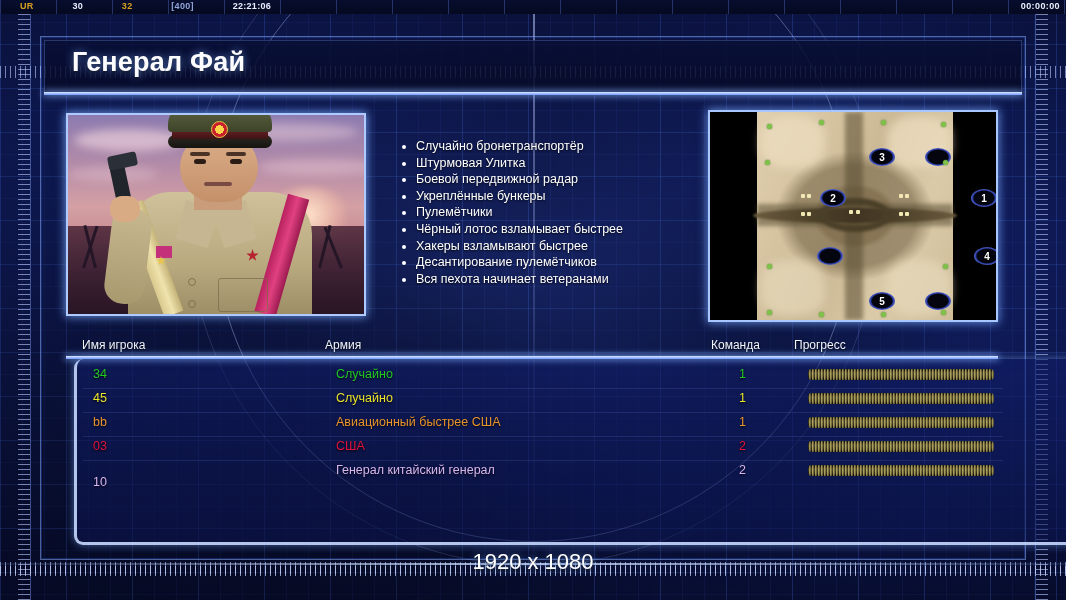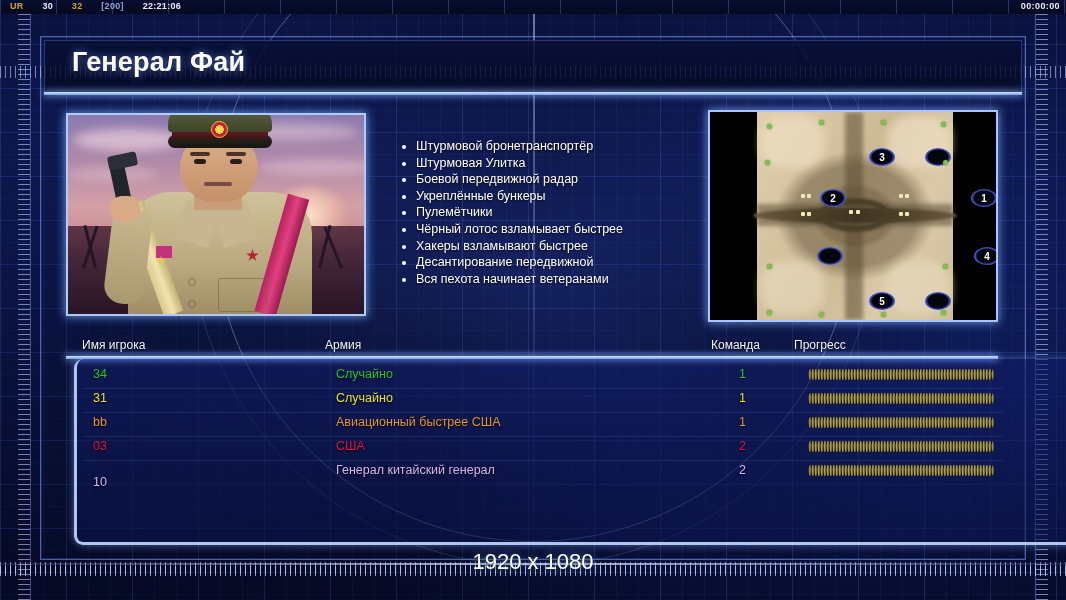--- a/index.html
+++ b/index.html
@@ -37,21 +37,21 @@
      background:linear-gradient(to bottom, rgba(190,205,255,.55), rgba(150,175,255,.12) 60%, transparent);}
 
   
   .topbar{position:absolute;left:0;top:0;width:1066px;height:14px;
      background:linear-gradient(to bottom,#070d2e,#050920);z-index:6;}
   .top-ticks{position:absolute;inset:0;
     background-image:linear-gradient(to right, rgba(110,150,255,.30) 1px, transparent 1px);
     background-size:56px 100%;}
   .hud-left{position:absolute;left:2px;top:1px;font:bold 9px "Liberation Sans",sans-serif;
      letter-spacing:.3px;white-space:nowrap;}
-  .hud-left span{padding:0 8px;}
+  .hud-left span{padding:0 18px;}
   .hud-right{position:absolute;right:6px;top:1px;font:bold 9px "Liberation Sans",sans-serif;color:#e9eefc;letter-spacing:.4px;}
 
   
   .ruler-v{position:absolute;top:14px;bottom:0;width:12px;z-index:5;
     background:repeating-linear-gradient(to bottom,
       rgba(190,205,255,.60) 0 1px, transparent 1px 5px);}
   .ruler-v.left{left:18px;}
   .ruler-v.right{right:18px;}
   .ruler-h{position:absolute;left:0;right:0;height:12px;z-index:5;
     background:repeating-linear-gradient(to right,
@@ -192,21 +192,21 @@
 </div>
 
 <div class="ruler-v left"></div>
 <div class="ruler-v right"></div>
 <div class="ruler-h top"></div>
 <div class="edge-line" style="left:30px;top:14px;bottom:0;width:1px;"></div>
 <div class="edge-line" style="right:30px;top:14px;bottom:0;width:1px;"></div>
 
 <div class="topbar">
   <div class="top-ticks"></div>
-  <div class="hud-left" id="hud-left"><span style="color: rgb(216, 160, 32);">UR</span> <span style="color: rgb(232, 236, 255);">30</span> <span style="color: rgb(216, 160, 32);">32</span> <span style="color: rgb(143, 164, 216);">[200]</span> <span style="color: rgb(232, 236, 255);">22:21:06</span></div>
+  <div class="hud-left" id="hud-left"><span style="color: rgb(216, 160, 32);">UR</span> <span style="color: rgb(232, 236, 255);">30</span> <span style="color: rgb(216, 160, 32);">32</span> <span style="color: rgb(143, 164, 216);">[400]</span> <span style="color: rgb(232, 236, 255);">22:21:06</span></div>
   <div class="hud-right">00:00:00</div>
 </div>
 
 <div class="frame"></div>
 
 <div class="title-panel"></div>
 <div class="title-underline"></div>
 <h1 class="title-text">Генерал Фай</h1>
 
 <div class="info-panel">
@@ -247,28 +247,28 @@
     <div class="p-eye" style="left:126px;bottom:150px;"></div>
     <div class="p-eye" style="left:162px;bottom:150px;"></div>
     <div class="p-mouth"></div>
     <div class="p-capbrim"></div>
     <div class="p-capband"></div>
     <div class="p-captop"></div>
     <div class="p-capbadge"></div>
   </div>
 
   <ul class="abil-list" id="abil-list">
-      <li class="abil-item">Штурмовой бронетранспортёр</li>
+      <li class="abil-item">Случайно бронетранспортёр</li>
       <li class="abil-item">Штурмовая Улитка</li>
       <li class="abil-item">Боевой передвижной радар</li>
       <li class="abil-item">Укреплённые бункеры</li>
       <li class="abil-item">Пулемётчики</li>
       <li class="abil-item">Чёрный лотос взламывает быстрее</li>
       <li class="abil-item">Хакеры взламывают быстрее</li>
-      <li class="abil-item">Десантирование передвижной</li>
+      <li class="abil-item">Десантирование пулемётчиков</li>
       <li class="abil-item">Вся пехота начинает ветеранами</li>
     </ul>
 
   <div class="map-wrap">
     <div class="map-inner" id="map-inner">
       <div class="map-patch" style="left:4px;top:4px;width:64px;height:52px;background:rgba(236,222,192,.75);"></div>
       <div class="map-patch" style="left:130px;top:4px;width:64px;height:52px;background:rgba(236,222,192,.75);"></div>
       <div class="map-patch" style="left:4px;top:148px;width:64px;height:56px;background:rgba(230,216,186,.7);"></div>
       <div class="map-patch" style="left:130px;top:148px;width:64px;height:56px;background:rgba(230,216,186,.7);"></div>
       <div class="map-cross" style="left:88px;top:0;width:18px;height:208px;"></div>
@@ -328,21 +328,21 @@
 <div class="players-underline"></div>
 <div class="players-box" id="players-box">
     <div class="p-row" style="top: 5px;">
       <div class="p-name" style="color: rgb(35, 199, 35);">34</div>
       <div class="p-army" style="color: rgb(35, 199, 35);">Случайно</div>
       <div class="p-team" style="color: rgb(35, 199, 35);">1</div>
       <div class="p-prog" style="width: 186px;"></div>
     </div>
     <div class="row-sep" style="top: 29px;"></div>
     <div class="p-row" style="top: 29px;">
-      <div class="p-name" style="color: rgb(232, 226, 44);">31</div>
+      <div class="p-name" style="color: rgb(232, 226, 44);">45</div>
       <div class="p-army" style="color: rgb(232, 226, 44);">Случайно</div>
       <div class="p-team" style="color: rgb(232, 226, 44);">1</div>
       <div class="p-prog" style="width: 186px;"></div>
     </div>
     <div class="row-sep" style="top: 53px;"></div>
     <div class="p-row" style="top: 53px;">
       <div class="p-name" style="color: rgb(232, 148, 44);">bb</div>
       <div class="p-army" style="color: rgb(232, 148, 44);">Авиационный быстрее США</div>
       <div class="p-team" style="color: rgb(232, 148, 44);">1</div>
       <div class="p-prog" style="width: 186px;"></div>

